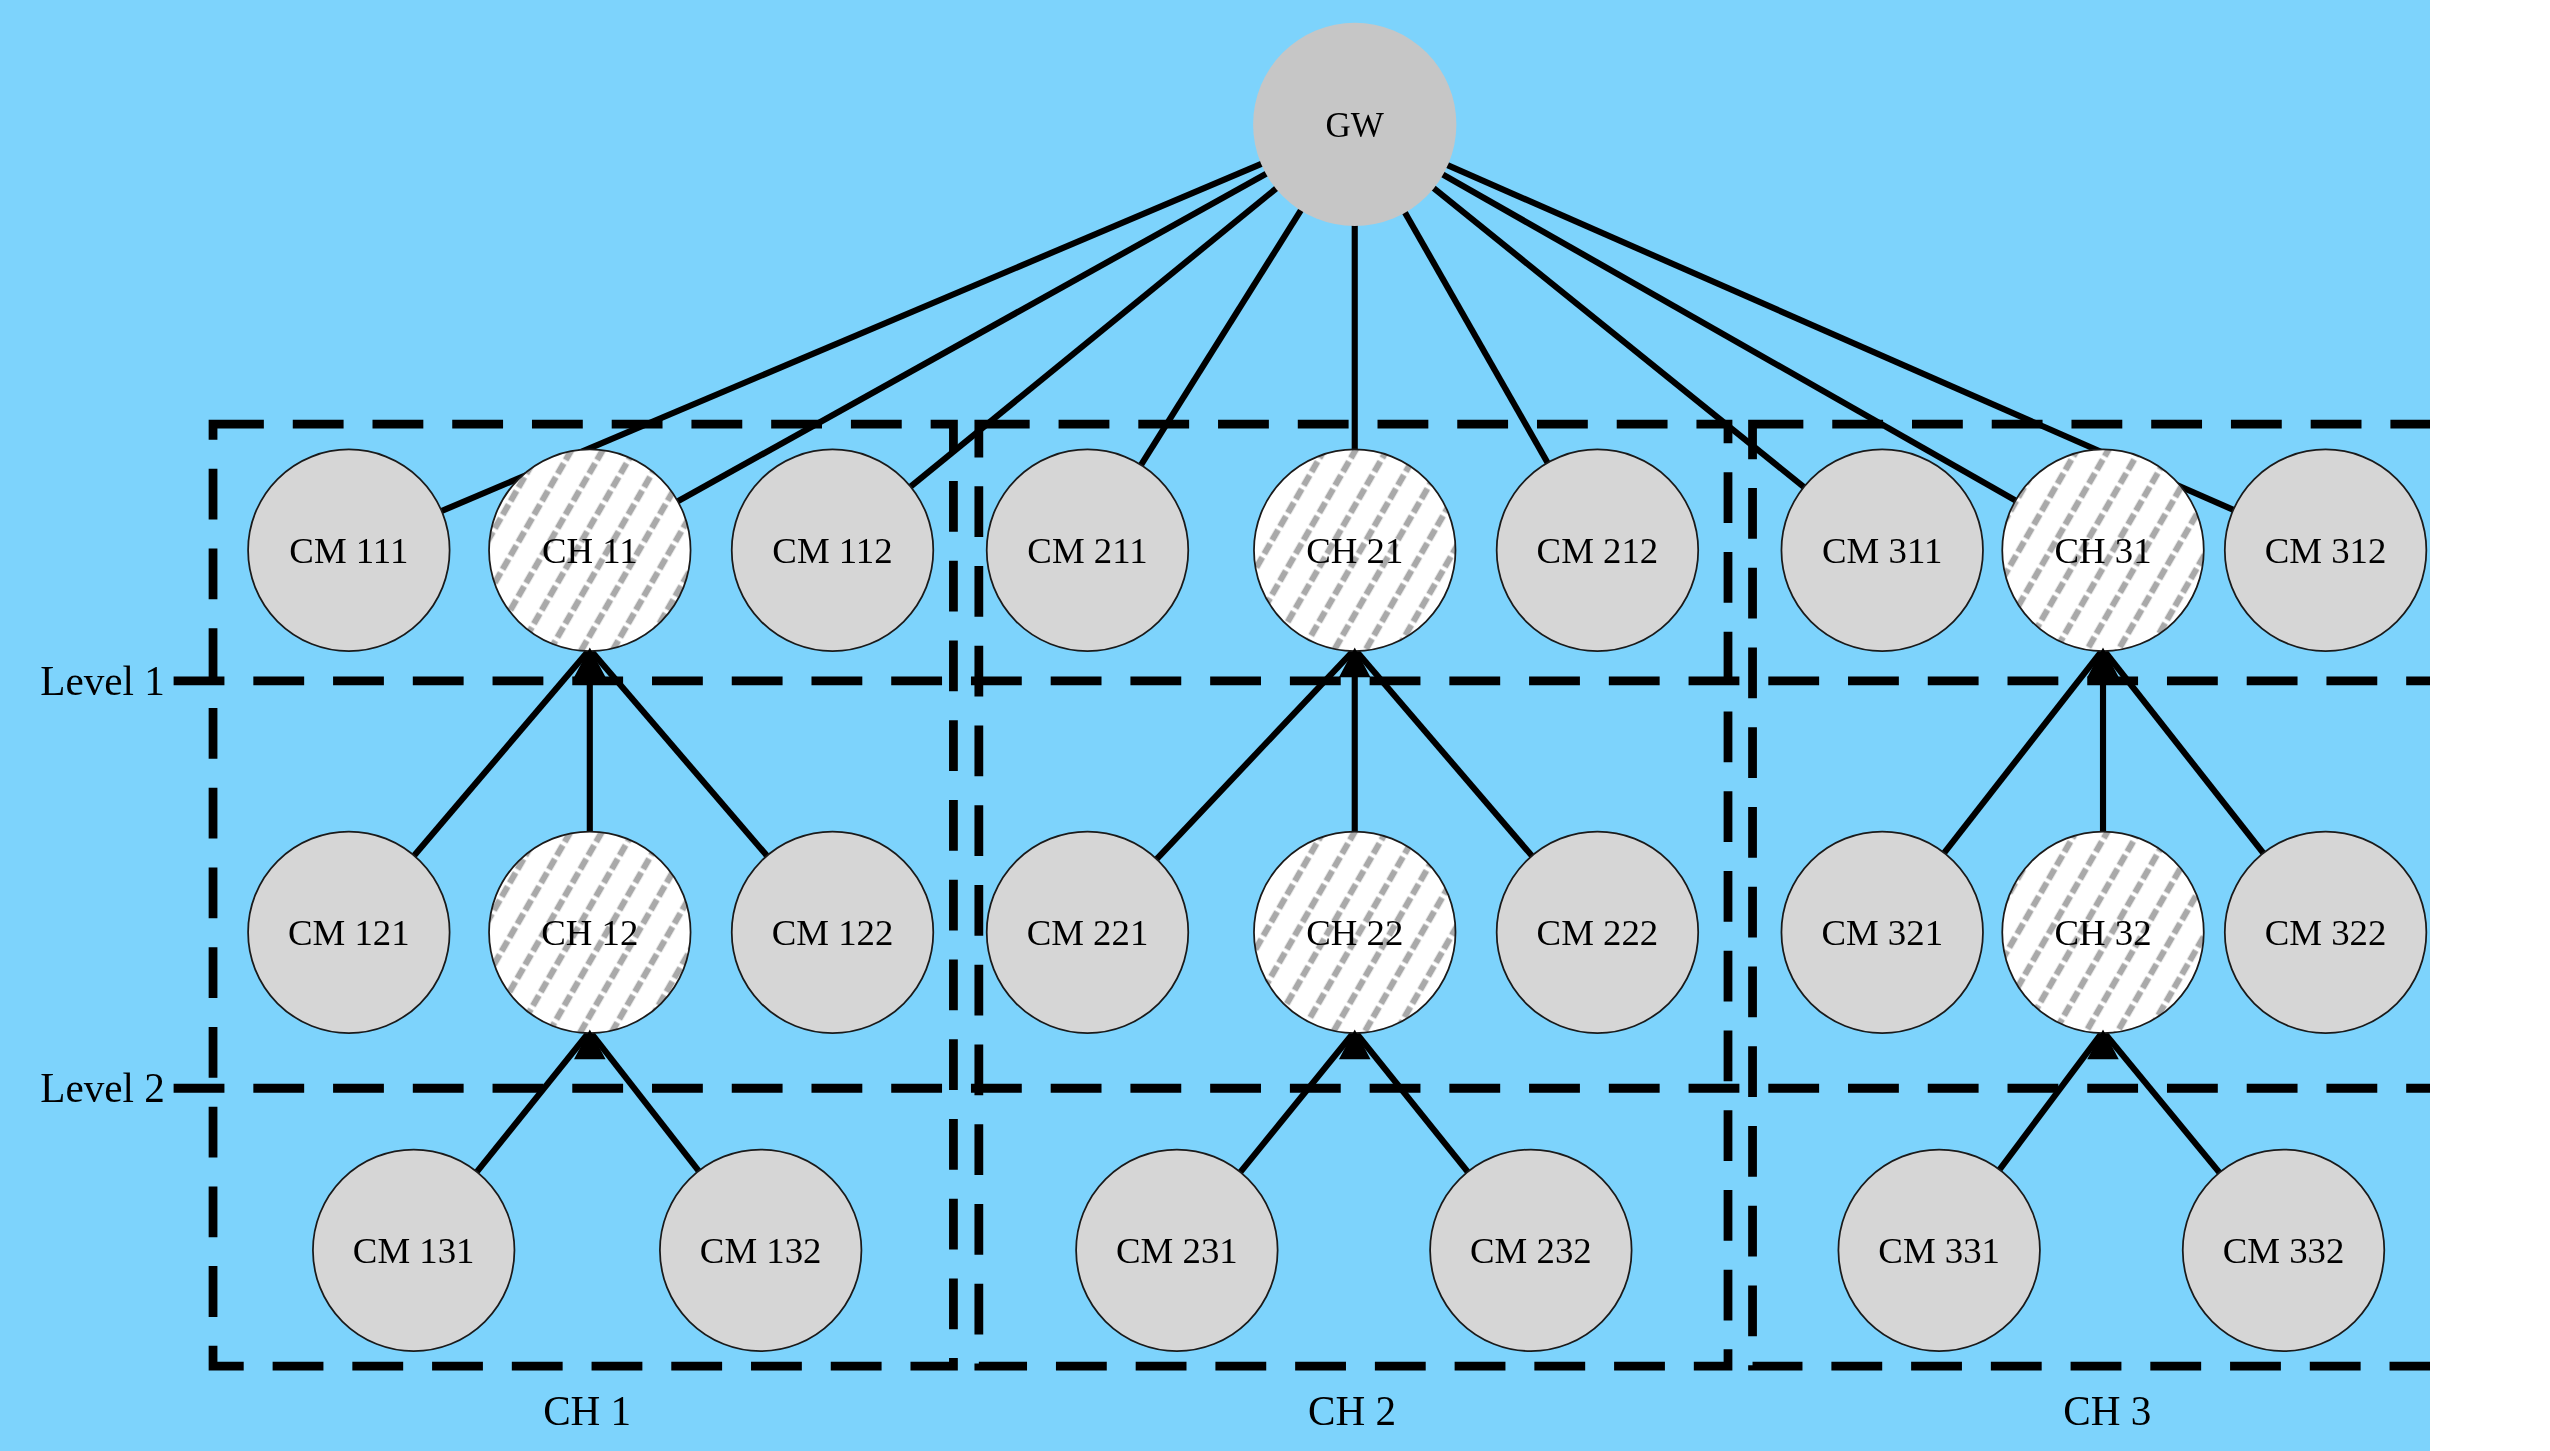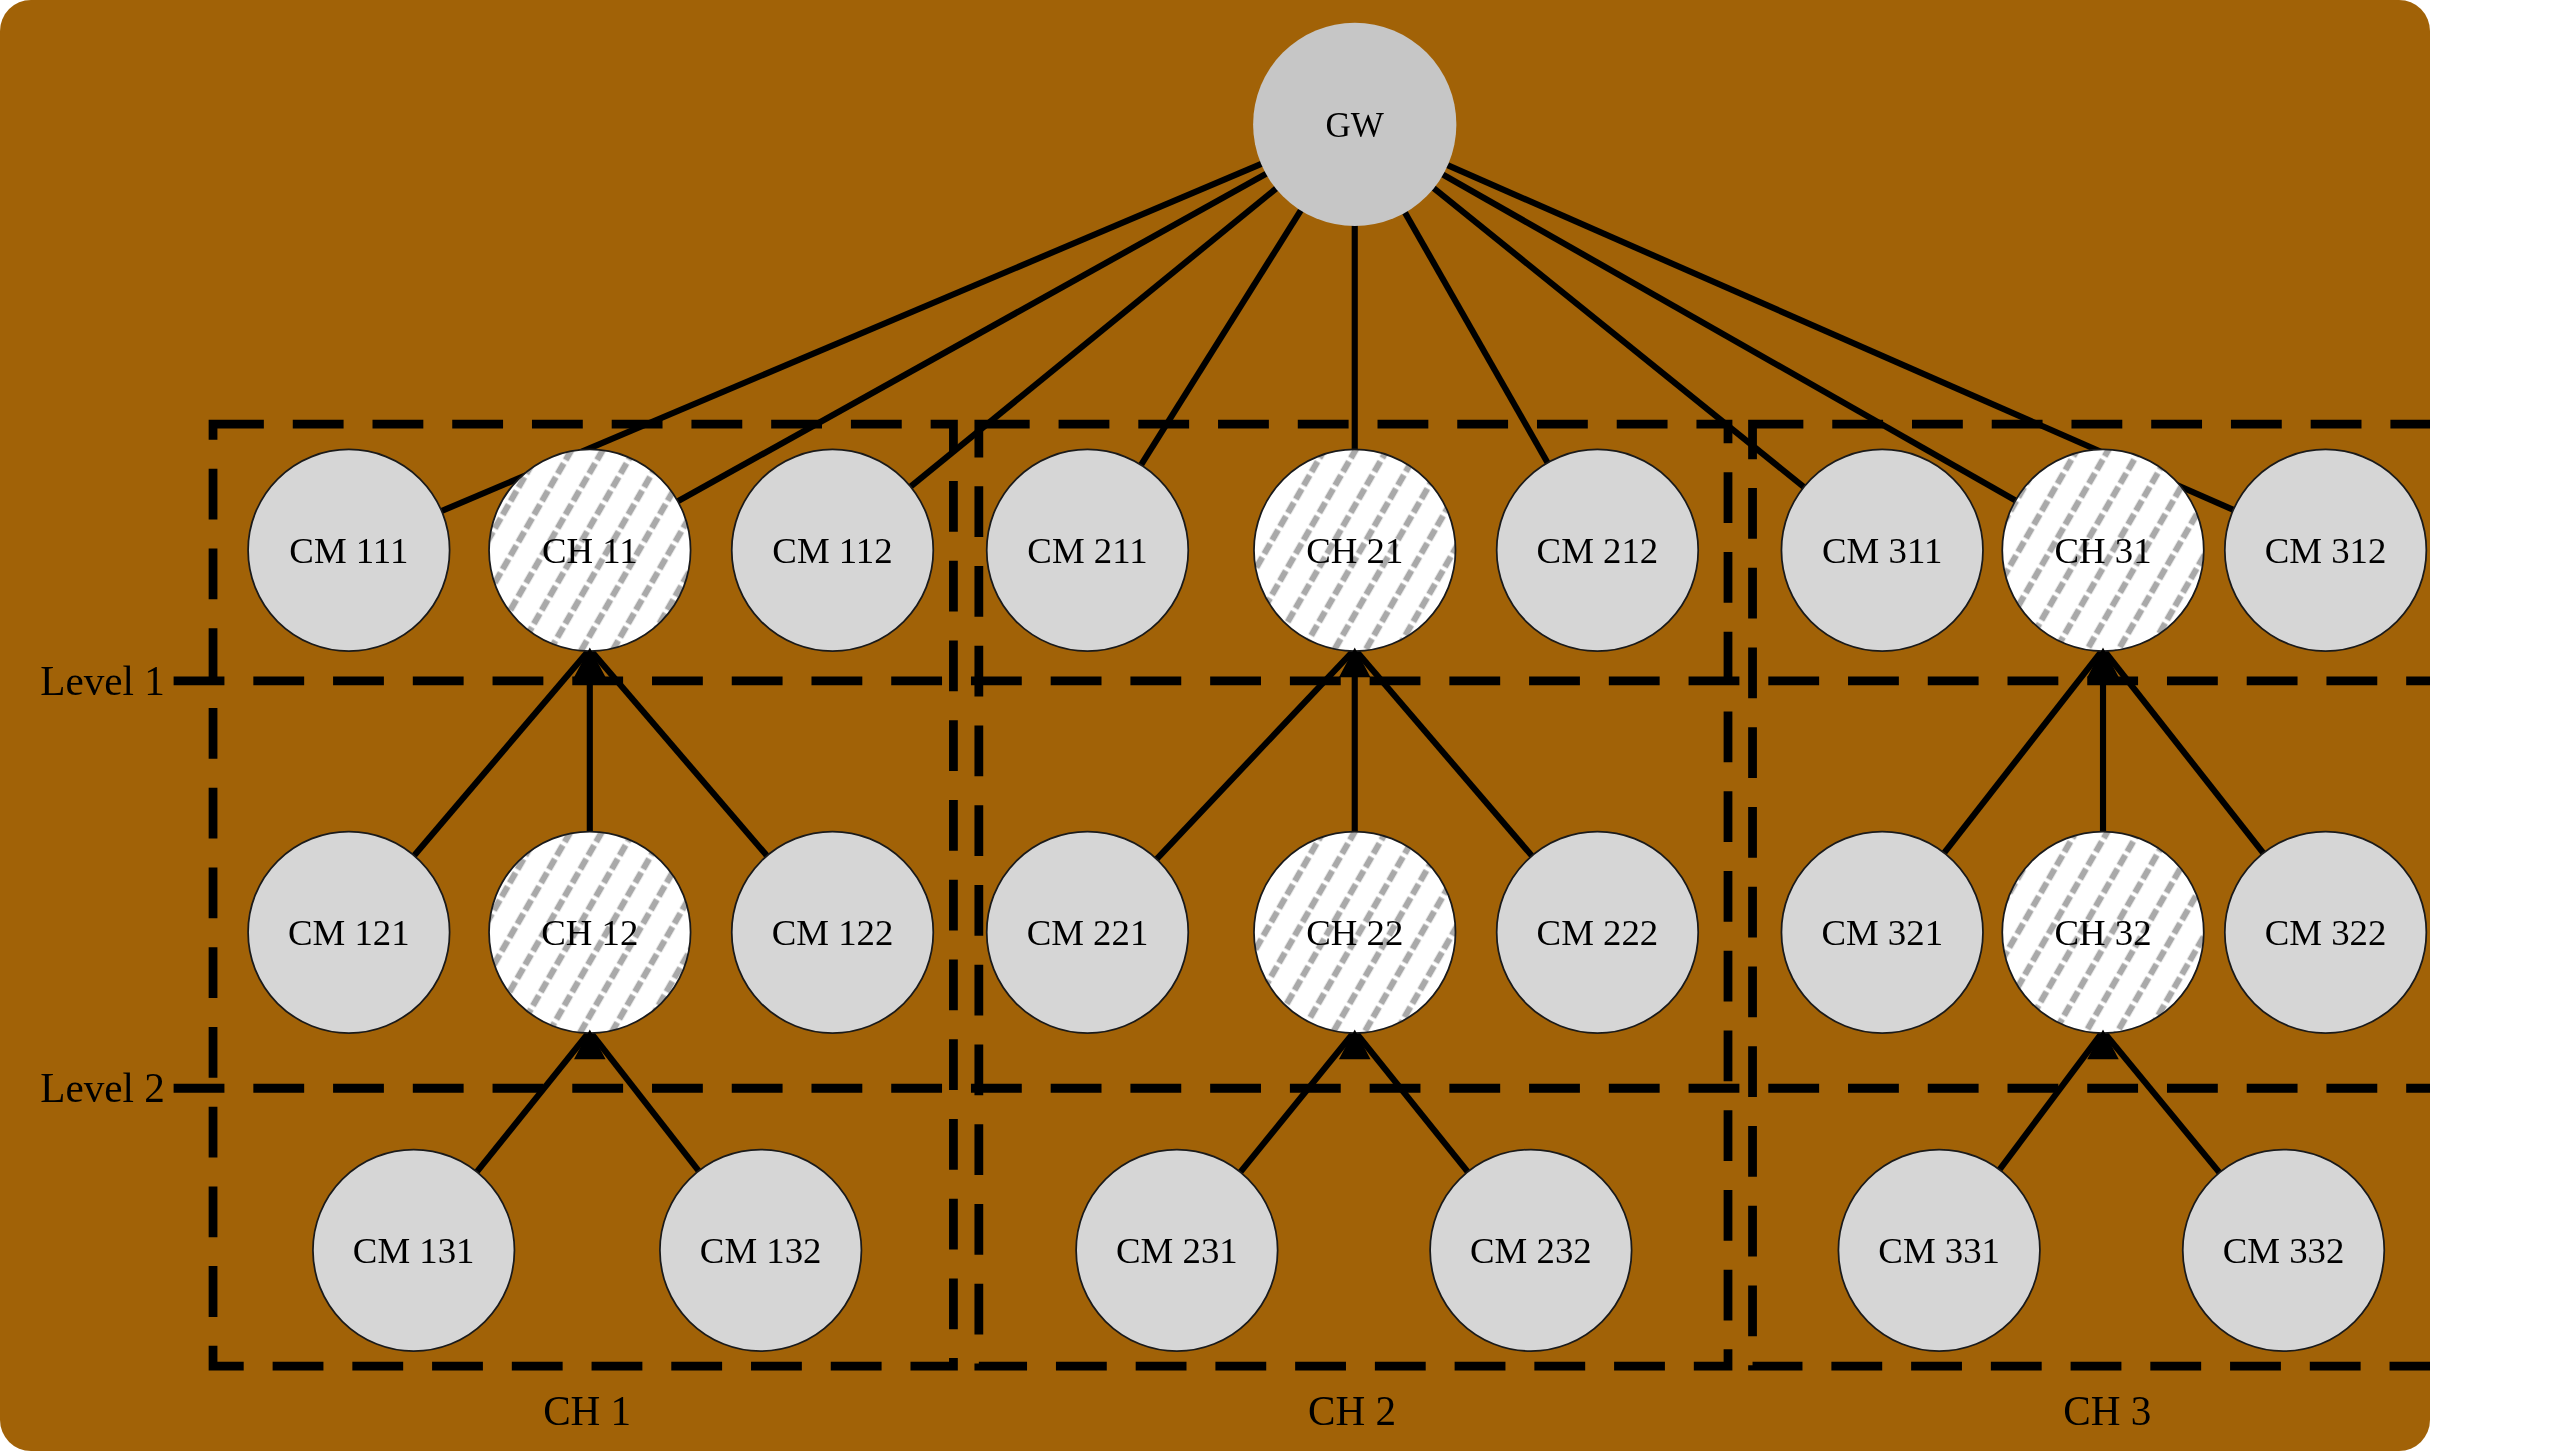--- a/index.html
+++ b/index.html
@@ -1,16 +1,16 @@
 <!DOCTYPE html>
 <html style="font-size:14px"><head>
 <meta charset="utf-8">
 <style>
   html,body{margin:0;padding:0;background:#ffffff;}
-  .canvas{position:relative;width:2430px;height:1451px;background:#a16207;overflow:hidden;border-radius:31px;}
+  .canvas{position:relative;width:2430px;height:1451px;background:#7dd3fc;overflow:hidden;}
   svg text{
     font-family:"Liberation Serif","DejaVu Serif",serif;
     fill:#000000;
   }
   .node-label{font-size:42px;}
   .gw-label{font-size:40px;}
   .level-label{font-size:47px;}
   .cluster-label{font-size:47px;}
   .edge{stroke:#000000;stroke-width:7;}
   .box{fill:none;stroke:#000000;stroke-width:10;stroke-dasharray:58 33;}

